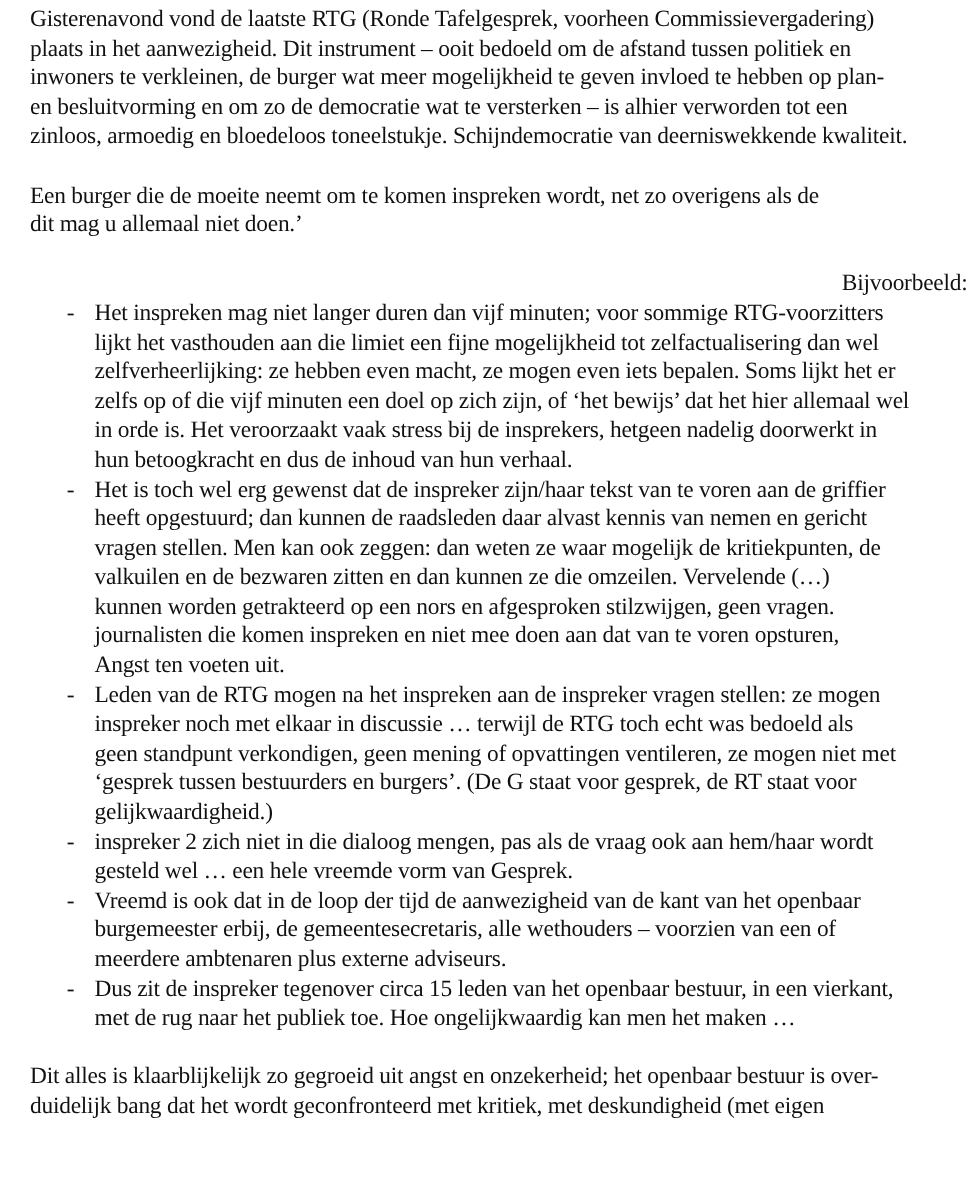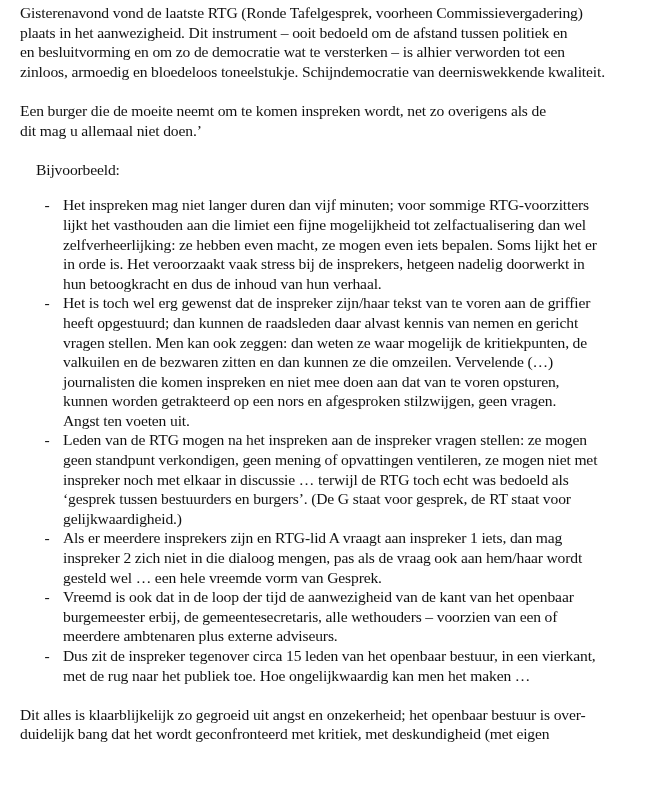--- a/index.html
+++ b/index.html
@@ -27,21 +27,22 @@
     .line {
       display: block;
       white-space: nowrap;
       height: 19.6px;
     }
     .para {
       margin: 0 0 19.6px 0;
     }
     .para.last { margin-bottom: 0; }
     .intro-label {
-      margin: 16px;
+      margin: 0;
+      text-align: right;
     }
     .bullet-list {
       margin: 0 0 19.6px 0;
       padding: 0;
       list-style: none;
     }
     .bullet-item {
       position: relative;
       padding-left: 43px;
     }
@@ -54,67 +55,68 @@
     }
   </style>
 </head>
 <body>
 
 <div class="doc">
 
   <p class="para">
     <span class="line">Gisterenavond vond de laatste RTG (Ronde Tafelgesprek, voorheen Commissievergadering)</span>
     <span class="line">plaats in het aanwezigheid. Dit instrument – ooit bedoeld om de afstand tussen politiek en</span>
+    <span class="line">inwoners te verkleinen, de burger wat meer mogelijkheid te geven invloed te hebben op plan-</span>
     <span class="line">en besluitvorming en om zo de democratie wat te versterken – is alhier verworden tot een</span>
     <span class="line">zinloos, armoedig en bloedeloos toneelstukje. Schijndemocratie van deerniswekkende kwaliteit.</span>
   </p>
 
   <p class="para">
     <span class="line">Een burger die de moeite neemt om te komen inspreken wordt, net zo overigens als de</span>
     <span class="line">dit mag u allemaal niet doen.’</span>
   </p>
 
   <p class="intro-label">
     <span class="line">Bijvoorbeeld:</span>
   </p>
 
   <ul class="bullet-list">
 
     <li class="bullet-item">
       <span class="bullet-dash">-</span>
       <span class="line">Het inspreken mag niet langer duren dan vijf minuten; voor sommige RTG-voorzitters</span>
       <span class="line">lijkt het vasthouden aan die limiet een fijne mogelijkheid tot zelfactualisering dan wel</span>
       <span class="line">zelfverheerlijking: ze hebben even macht, ze mogen even iets bepalen. Soms lijkt het er</span>
+      <span class="line">zelfs op of die vijf minuten een doel op zich zijn, of ‘het bewijs’ dat het hier allemaal wel</span>
       <span class="line">in orde is. Het veroorzaakt vaak stress bij de insprekers, hetgeen nadelig doorwerkt in</span>
       <span class="line">hun betoogkracht en dus de inhoud van hun verhaal.</span>
     </li>
 
     <li class="bullet-item">
       <span class="bullet-dash">-</span>
       <span class="line">Het is toch wel erg gewenst dat de inspreker zijn/haar tekst van te voren aan de griffier</span>
       <span class="line">heeft opgestuurd; dan kunnen de raadsleden daar alvast kennis van nemen en gericht</span>
       <span class="line">vragen stellen. Men kan ook zeggen: dan weten ze waar mogelijk de kritiekpunten, de</span>
       <span class="line">valkuilen en de bezwaren zitten en dan kunnen ze die omzeilen. Vervelende (…)</span>
+      <span class="line">kunnen worden getrakteerd op een nors en afgesproken stilzwijgen, geen vragen.</span>
       <span class="line">journalisten die komen inspreken en niet mee doen aan dat van te voren opsturen,</span>
-      <span class="line">kunnen worden getrakteerd op een nors en afgesproken stilzwijgen, geen vragen.</span>
       <span class="line">Angst ten voeten uit.</span>
     </li>
 
     <li class="bullet-item">
       <span class="bullet-dash">-</span>
       <span class="line">Leden van de RTG mogen na het inspreken aan de inspreker vragen stellen: ze mogen</span>
+      <span class="line">inspreker noch met elkaar in discussie … terwijl de RTG toch echt was bedoeld als</span>
       <span class="line">geen standpunt verkondigen, geen mening of opvattingen ventileren, ze mogen niet met</span>
-      <span class="line">inspreker noch met elkaar in discussie … terwijl de RTG toch echt was bedoeld als</span>
       <span class="line">‘gesprek tussen bestuurders en burgers’. (De G staat voor gesprek, de RT staat voor</span>
       <span class="line">gelijkwaardigheid.)</span>
     </li>
 
     <li class="bullet-item">
       <span class="bullet-dash">-</span>
-      <span class="line">Als er meerdere insprekers zijn en RTG-lid A vraagt aan inspreker 1 iets, dan mag</span>
       <span class="line">inspreker 2 zich niet in die dialoog mengen, pas als de vraag ook aan hem/haar wordt</span>
       <span class="line">gesteld wel … een hele vreemde vorm van Gesprek.</span>
     </li>
 
     <li class="bullet-item">
       <span class="bullet-dash">-</span>
       <span class="line">Vreemd is ook dat in de loop der tijd de aanwezigheid van de kant van het openbaar</span>
       <span class="line">burgemeester erbij, de gemeentesecretaris, alle wethouders – voorzien van een of</span>
       <span class="line">meerdere ambtenaren plus externe adviseurs.</span>
     </li>

